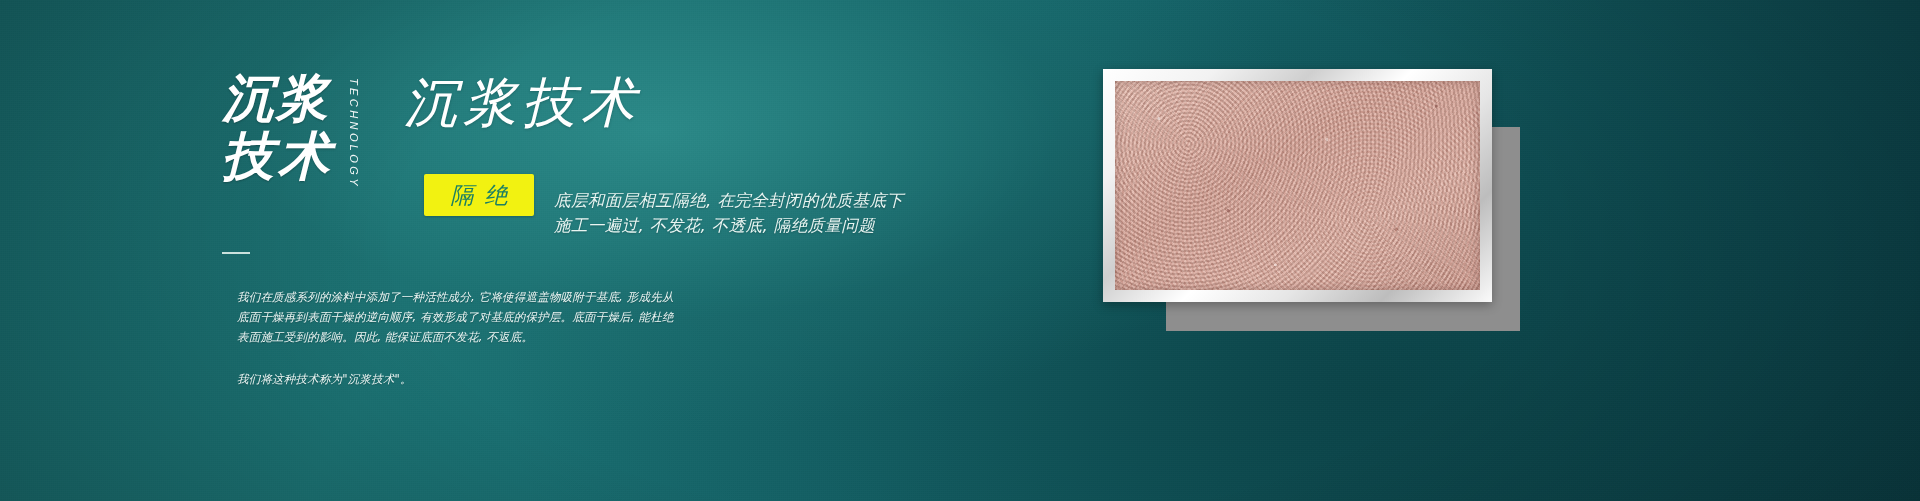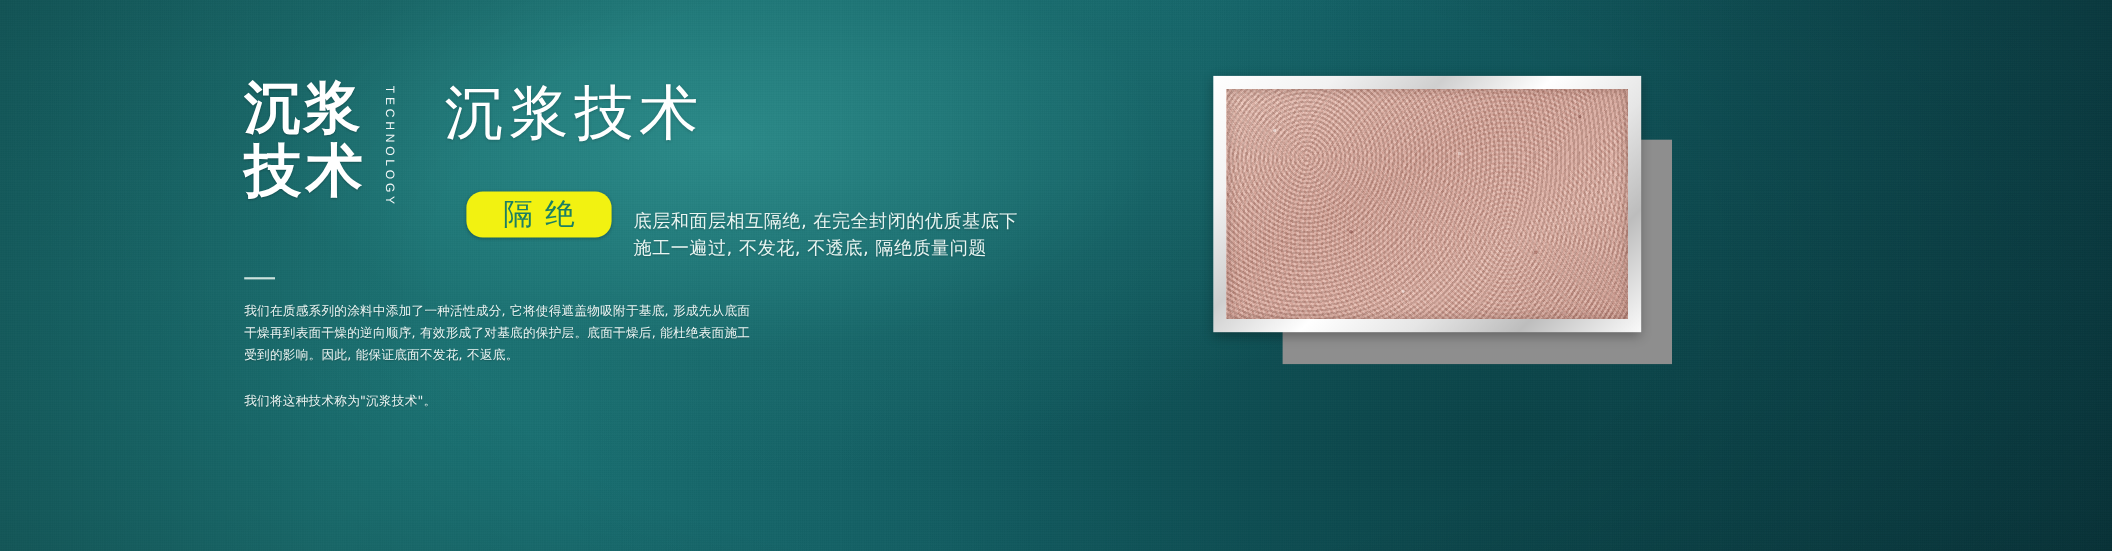--- a/index.html
+++ b/index.html
@@ -7,20 +7,21 @@
     width:1920px;height:501px;overflow:hidden;
     font-family:"Liberation Sans","DejaVu Sans",sans-serif;
     background:#0d4a4d;
   }
   #stage{
     position:relative;width:1920px;height:501px;overflow:hidden;
     background:
       radial-gradient(ellipse 900px 420px at 34% 26%, rgba(46,142,140,0.85) 0%, rgba(30,112,112,0.35) 45%, rgba(0,0,0,0) 72%),
       radial-gradient(ellipse 1100px 560px at 72% 78%, rgba(10,62,66,0.75) 0%, rgba(10,62,66,0.18) 55%, rgba(0,0,0,0) 80%),
       linear-gradient(118deg,#17696b 0%,#1b7374 26%,#15656a 52%,#0f5157 74%,#0b3f47 100%);
+    font-style: italic;
   }
   
   #texture{
     position:absolute;inset:0;pointer-events:none;opacity:.35;
     background-image:
       repeating-linear-gradient(0deg, rgba(255,255,255,.022) 0 1px, rgba(0,0,0,.022) 1px 2px),
       repeating-linear-gradient(90deg, rgba(255,255,255,.018) 0 1px, rgba(0,0,0,.018) 1px 2px);
   }
   #vignette{
     position:absolute;inset:0;pointer-events:none;
@@ -54,23 +55,23 @@
     color:#ffffff;font-size:54px;line-height:58px;letter-spacing:5px;
     font-weight:300;
     font-family:"DejaVu Sans","Liberation Sans",sans-serif;
     text-shadow:0 1px 3px rgba(0,0,0,.18);
   }
 
   
   .sub-row{position:absolute;left:424px;top:152px;display:flex;align-items:center;}
   .badge{
     background:#f2f211;color:#1c7f63;
-    width:132px;height:42px;border-radius:15px;
+    width:110px;height:42px;border-radius:2px;
     display:flex;align-items:center;justify-content:center;
-    font-size:27px;letter-spacing:11px;text-indent:11px;font-weight:500;
+    font-size:23px;letter-spacing:11px;text-indent:11px;font-weight:500;
     font-family:"DejaVu Sans","Liberation Sans",sans-serif;
     box-shadow:0 1px 3px rgba(0,0,0,.22);
   }
   .sub-lines{
     margin-left:20px;color:#e9f5f2;font-size:16.5px;line-height:25px;
     letter-spacing:.4px;font-weight:400;
     font-family:"DejaVu Sans","Liberation Sans",sans-serif;
     text-shadow:0 1px 2px rgba(0,0,0,.22);
     margin-top:36px;
   }
@@ -78,21 +79,21 @@
   
   .dash{position:absolute;left:222px;top:252px;width:28px;height:2px;background:#dfeeea;opacity:.9;}
 
   
   .body-copy{
     position:absolute;left:222px;top:272px;width:470px;
     color:#edf6f4;font-size:11.5px;line-height:20px;letter-spacing:.2px;
     font-family:"DejaVu Sans","Liberation Sans",sans-serif;
     text-shadow:0 1px 1px rgba(0,0,0,.22);
   }
-  .body-copy p{margin:0;}
+  .body-copy p{margin:15px;}
   .body-copy p.second{margin-top:22px;}
 
   
   .panel-shadow{
     position:absolute;left:1166px;top:127px;width:354px;height:204px;
     background:#8e8e8e;
   }
   .frame{
     position:absolute;left:1103px;top:69px;width:389px;height:233px;
     background:linear-gradient(135deg,#ffffff 0%,#f2f2f2 18%,#cfcfcf 34%,#ffffff 50%,#e6e6e6 66%,#bdbdbd 82%,#fafafa 100%);

